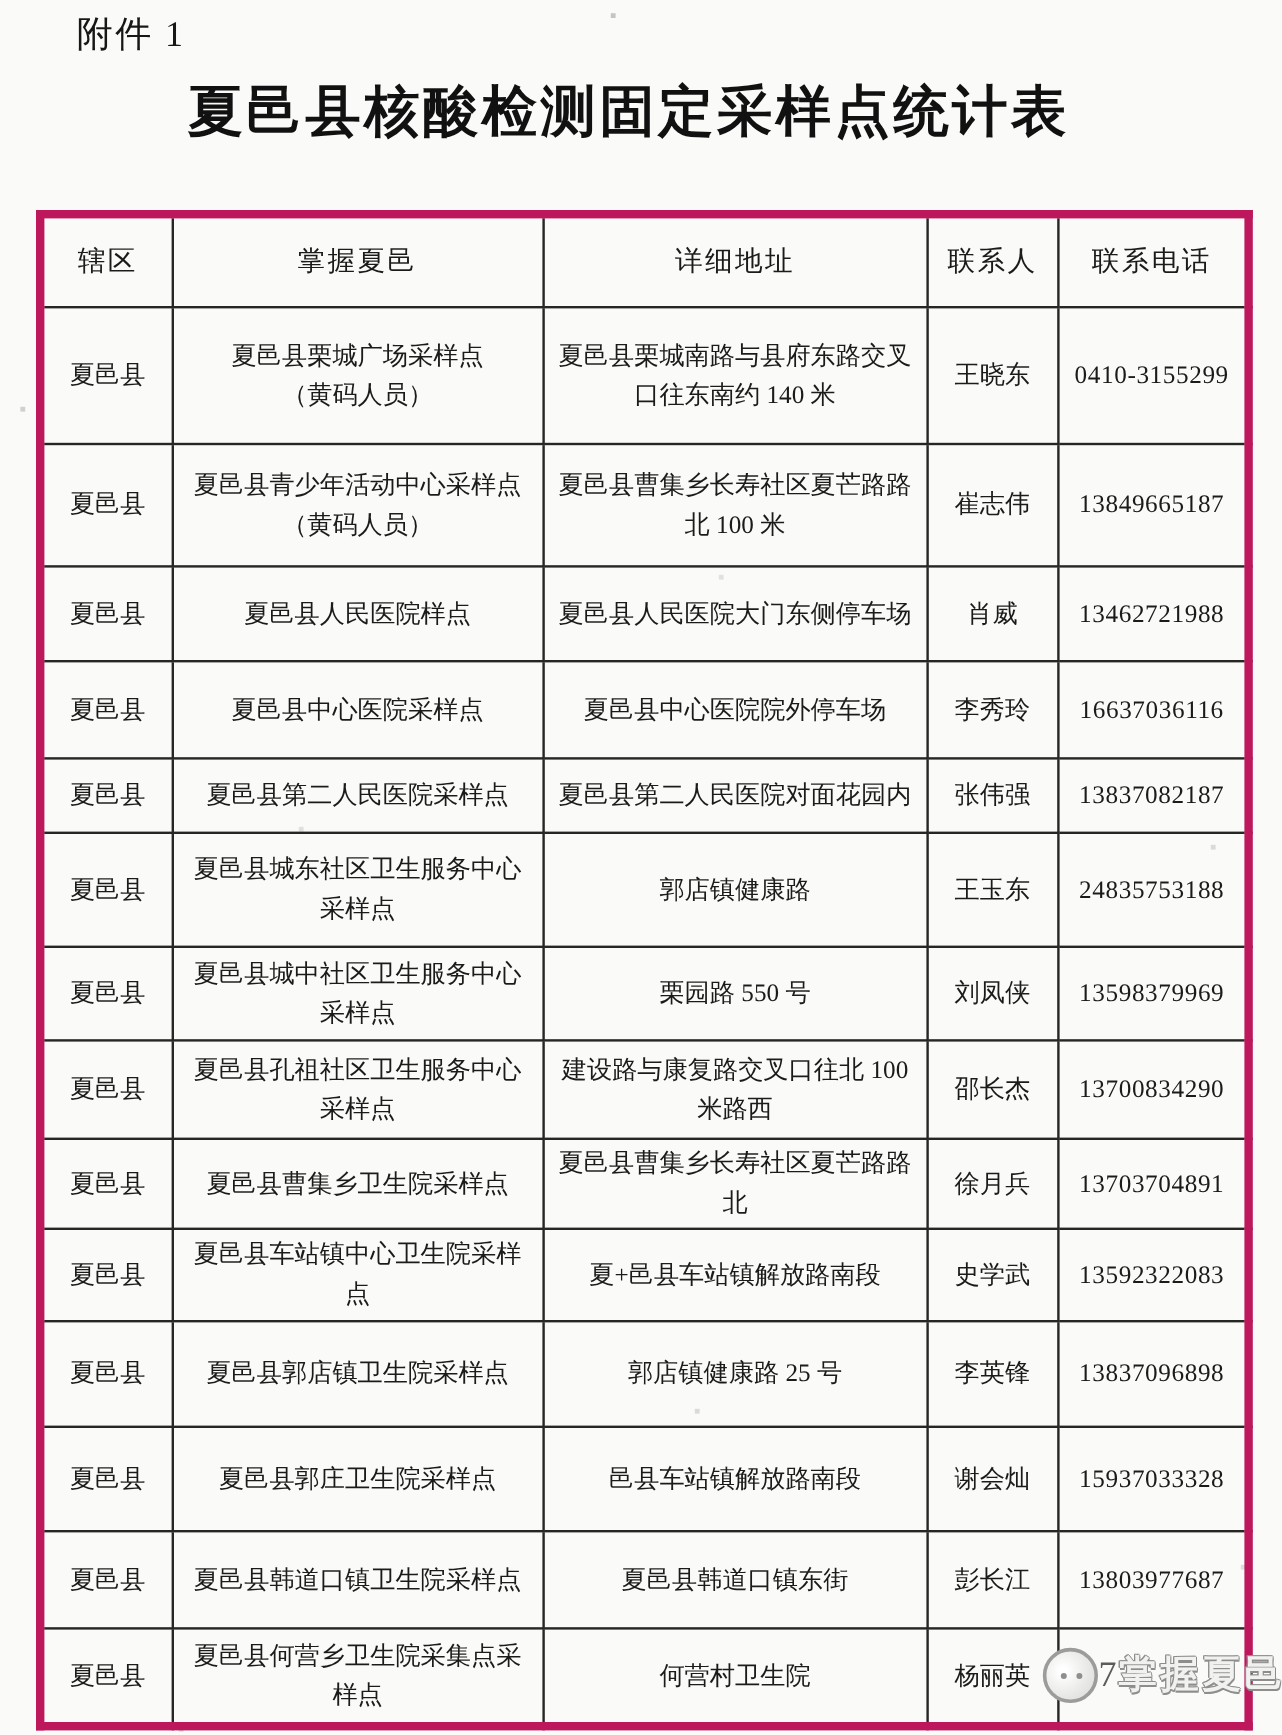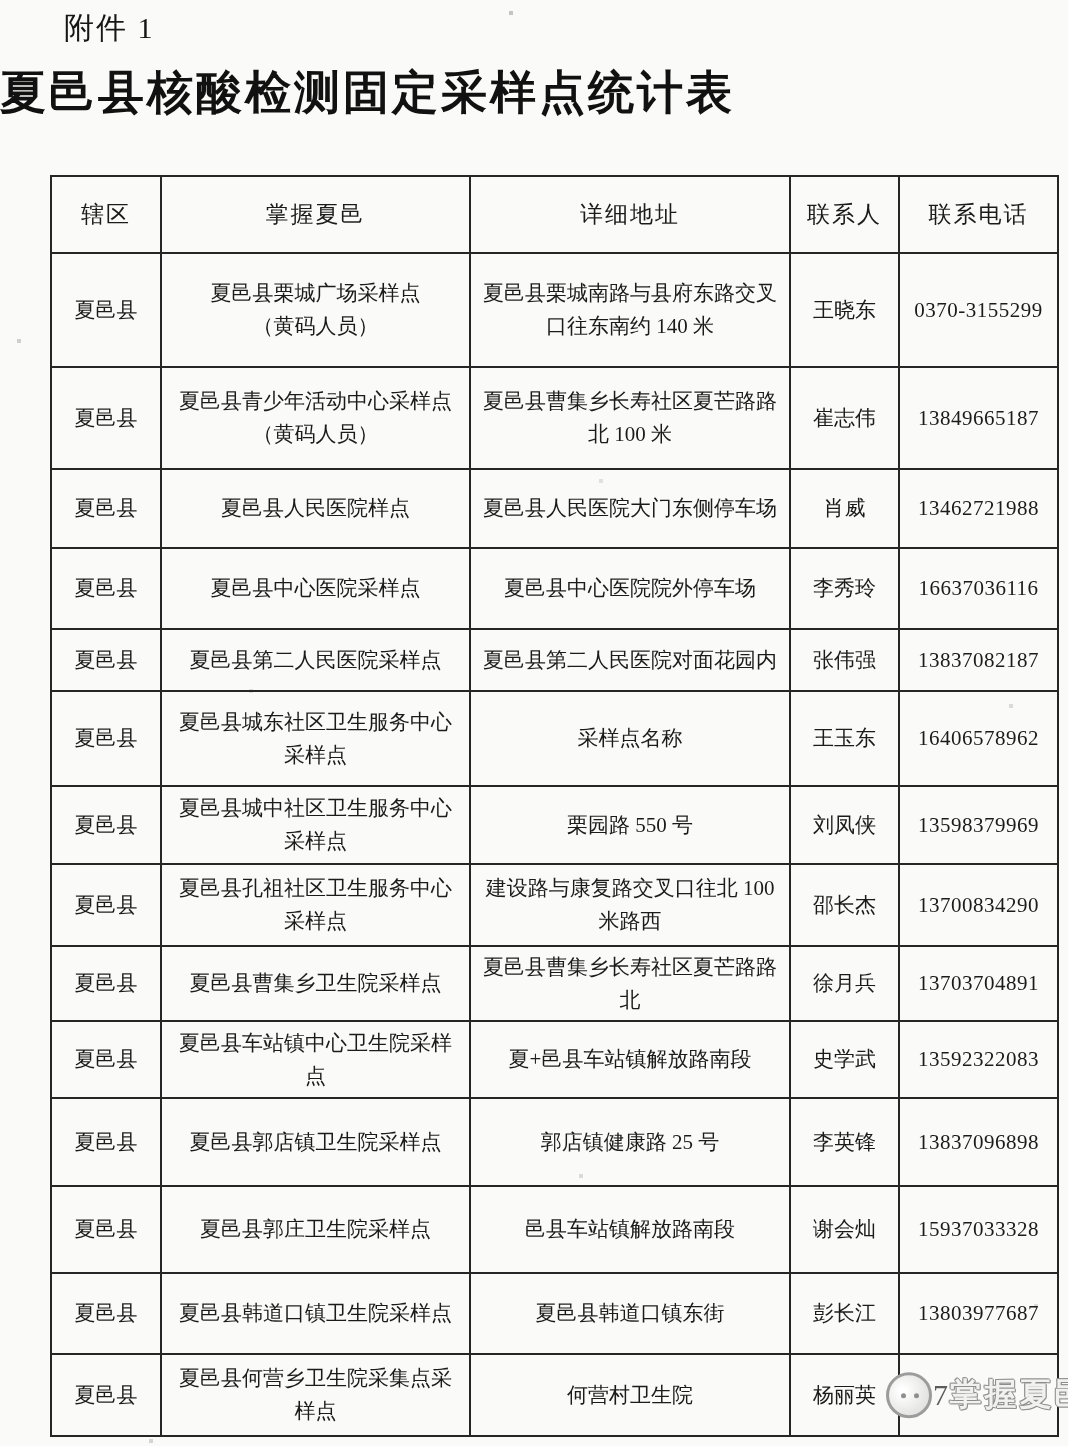--- a/index.html
+++ b/index.html
@@ -17,36 +17,35 @@
     position: absolute;
     left: 64px; top: 8px;
     font-size: 30px;
     letter-spacing: 2px;
     color: #171717;
     text-align: center;
   }
   .doc-title {
     position: absolute;
     top: 62px; left: 0; right: 20px;
-    text-align: left;
+    text-align: center;
     font-family: "Liberation Sans", sans-serif;
     font-weight: 700;
     font-size: 46px;
     letter-spacing: 3px;
     color: #111;
   }
 
   table.sampling-table {
     position: absolute;
     left: 30px; top: 175px;
     width: 1007px;
     border-collapse: collapse;
     table-layout: fixed;
-    border: 2px solid #be185d;
-    margin-left: 20px;
+    border: 7px solid #be185d;
   }
   .sampling-table th, .sampling-table td {
     border: 2px solid #262626;
     text-align: center;
     vertical-align: middle;
     font-size: 21px;
     line-height: 1.55;
     padding: 2px 10px;
     color: #1b1b1b;
   }
@@ -164,21 +163,21 @@
         <th>联系电话</th>
       </tr>
     </thead>
     <tbody>
       <tr>
         <td class="cell-district">夏邑县</td>
         <td class="cell-site-name">夏邑县栗城广场采样点
 （黄码人员）</td>
         <td class="cell-address">夏邑县栗城南路与县府东路交叉口往东南约 140 米</td>
         <td class="cell-contact">王晓东</td>
-        <td class="cell-phone">0370-3155299</td>
+        <td class="cell-phone">0410-3155299</td>
       </tr>
       <tr>
         <td class="cell-district">夏邑县</td>
         <td class="cell-site-name">夏邑县青少年活动中心采样点
 （黄码人员）</td>
         <td class="cell-address">夏邑县曹集乡长寿社区夏芒路路北 100 米</td>
         <td class="cell-contact">崔志伟</td>
         <td class="cell-phone">13849665187</td>
       </tr>
       <tr>
@@ -198,23 +197,23 @@
       <tr>
         <td class="cell-district">夏邑县</td>
         <td class="cell-site-name">夏邑县第二人民医院采样点</td>
         <td class="cell-address">夏邑县第二人民医院对面花园内</td>
         <td class="cell-contact">张伟强</td>
         <td class="cell-phone">13837082187</td>
       </tr>
       <tr>
         <td class="cell-district">夏邑县</td>
         <td class="cell-site-name">夏邑县城东社区卫生服务中心采样点</td>
-        <td class="cell-address">采样点名称</td>
+        <td class="cell-address">郭店镇健康路</td>
         <td class="cell-contact">王玉东</td>
-        <td class="cell-phone">16406578962</td>
+        <td class="cell-phone">24835753188</td>
       </tr>
       <tr>
         <td class="cell-district">夏邑县</td>
         <td class="cell-site-name">夏邑县城中社区卫生服务中心采样点</td>
         <td class="cell-address">栗园路 550 号</td>
         <td class="cell-contact">刘凤侠</td>
         <td class="cell-phone">13598379969</td>
       </tr>
       <tr>
         <td class="cell-district">夏邑县</td>

